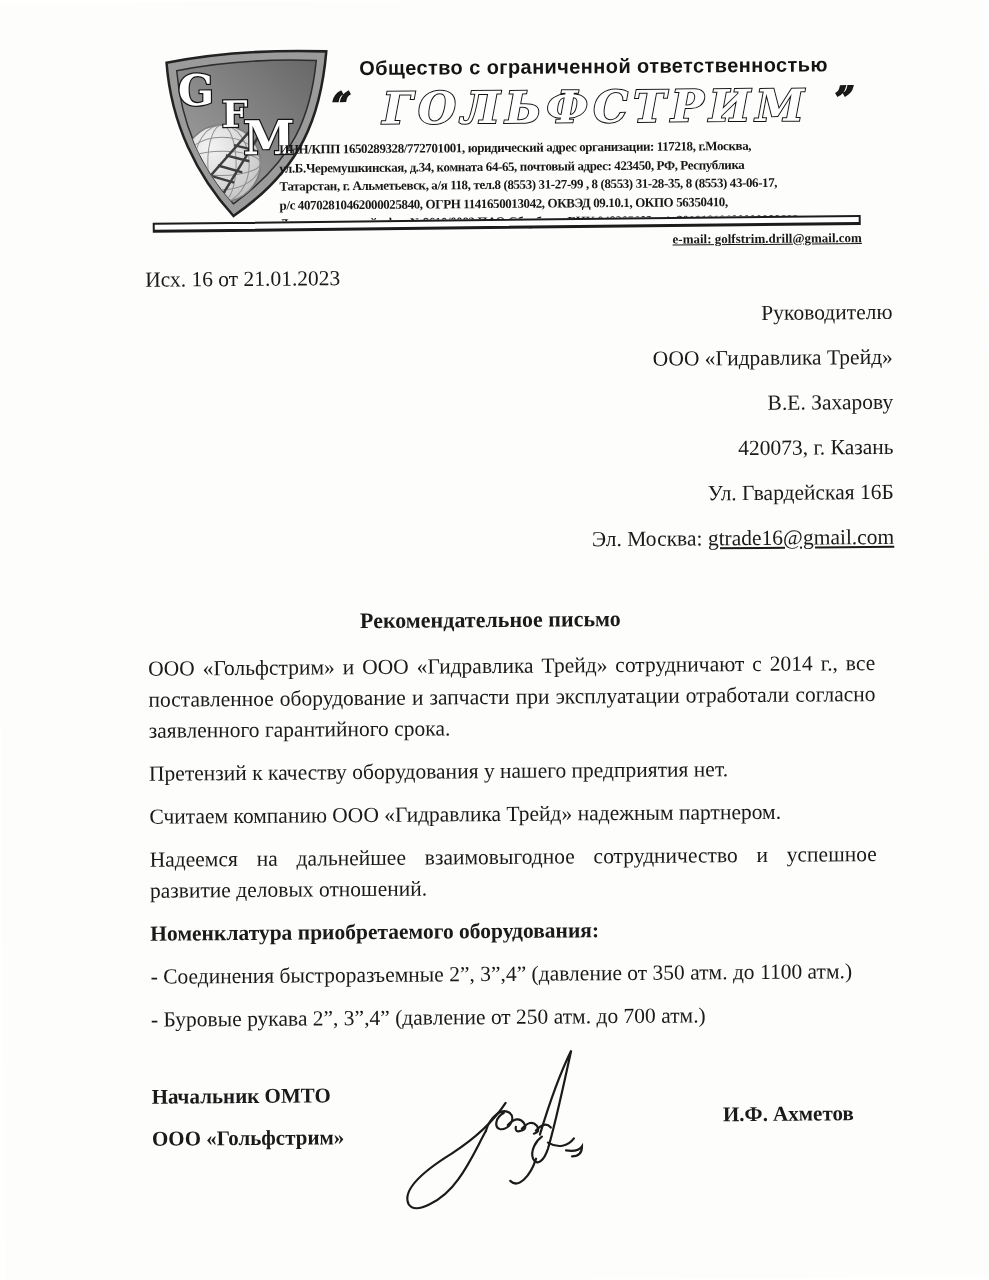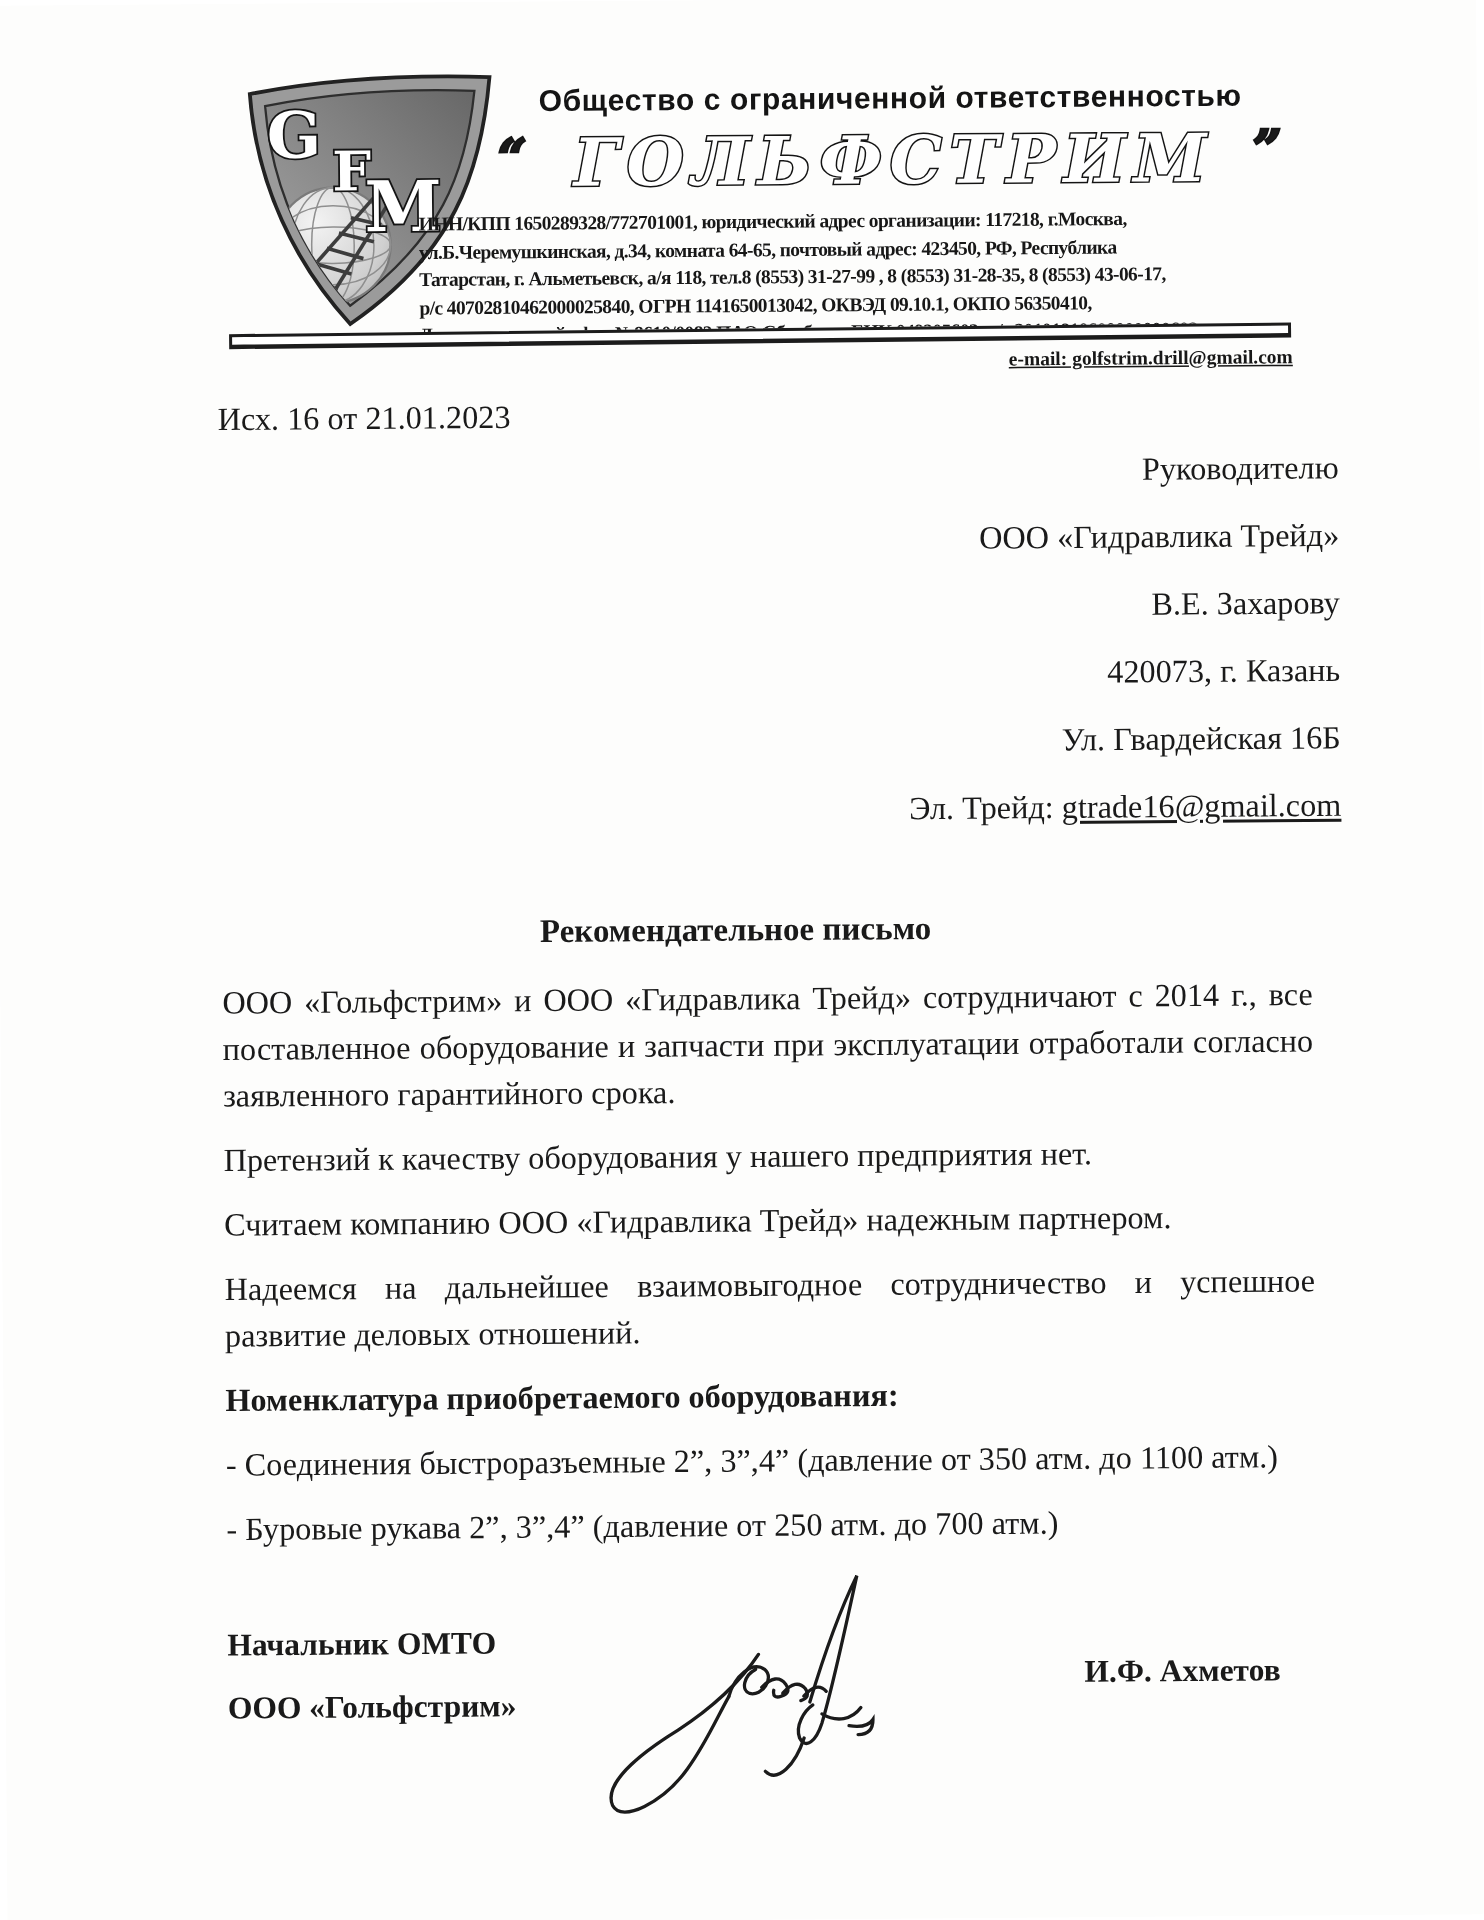--- a/index.html
+++ b/index.html
@@ -152,21 +152,21 @@
   </header>
 
   <div class="ref">Исх. 16 от 21.01.2023</div>
 
   <div class="recipient">
     <div>Руководителю</div>
     <div>ООО «Гидравлика Трейд»</div>
     <div>В.Е. Захарову</div>
     <div>420073, г. Казань</div>
     <div>Ул. Гвардейская 16Б</div>
-    <div><span>Эл. Трейд: </span><span class="u">gtrade16@gmail.com</span></div>
+    <div><span>Эл. Москва: </span><span class="u">gtrade16@gmail.com</span></div>
   </div>
 
   <div class="title">Рекомендательное письмо</div>
 
   <div class="body-text">
     <p>ООО «Гольфстрим» и ООО «Гидравлика Трейд» сотрудничают с 2014 г., все поставленное оборудование и запчасти при эксплуатации отработали согласно заявленного гарантийного срока.</p>
     <p>Претензий к качеству оборудования у нашего предприятия нет.</p>
     <p>Считаем компанию ООО «Гидравлика Трейд» надежным партнером.</p>
     <p>Надеемся на дальнейшее взаимовыгодное сотрудничество и успешное развитие деловых отношений.</p>
     <p class="nom-head">Номенклатура приобретаемого оборудования:</p>

